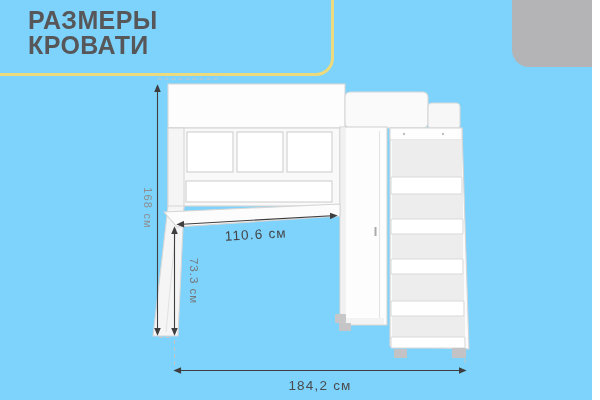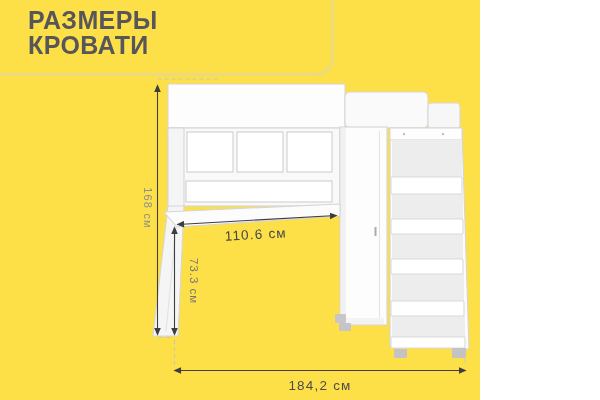--- a/index.html
+++ b/index.html
@@ -1,20 +1,20 @@
 <!DOCTYPE html>
 <html><head>
 <meta charset="utf-8">
 <style>
   html,body{margin:0;padding:0;}
   body{
     width:600px;height:400px;overflow:hidden;background:#ffffff;
     font-family:"Liberation Sans",sans-serif;position:relative;
   }
-  .stage{position:absolute;inset:0;width:480px;height:400px;overflow:hidden;background:#fde047;}
+  .stage{position:absolute;inset:0;width:592px;height:400px;overflow:hidden;background:#7dd3fc;}
 
   
   .accent-frame{
     position:absolute;left:-42px;top:-36px;width:370px;height:106px;
     border:3.5px solid #ecda7c;border-radius:18px;background:transparent;
   }
   .corner-decor{
     position:absolute;left:512px;top:-18px;width:130px;height:85px;
     background:#b4b4b6;border-radius:17px;
   }

